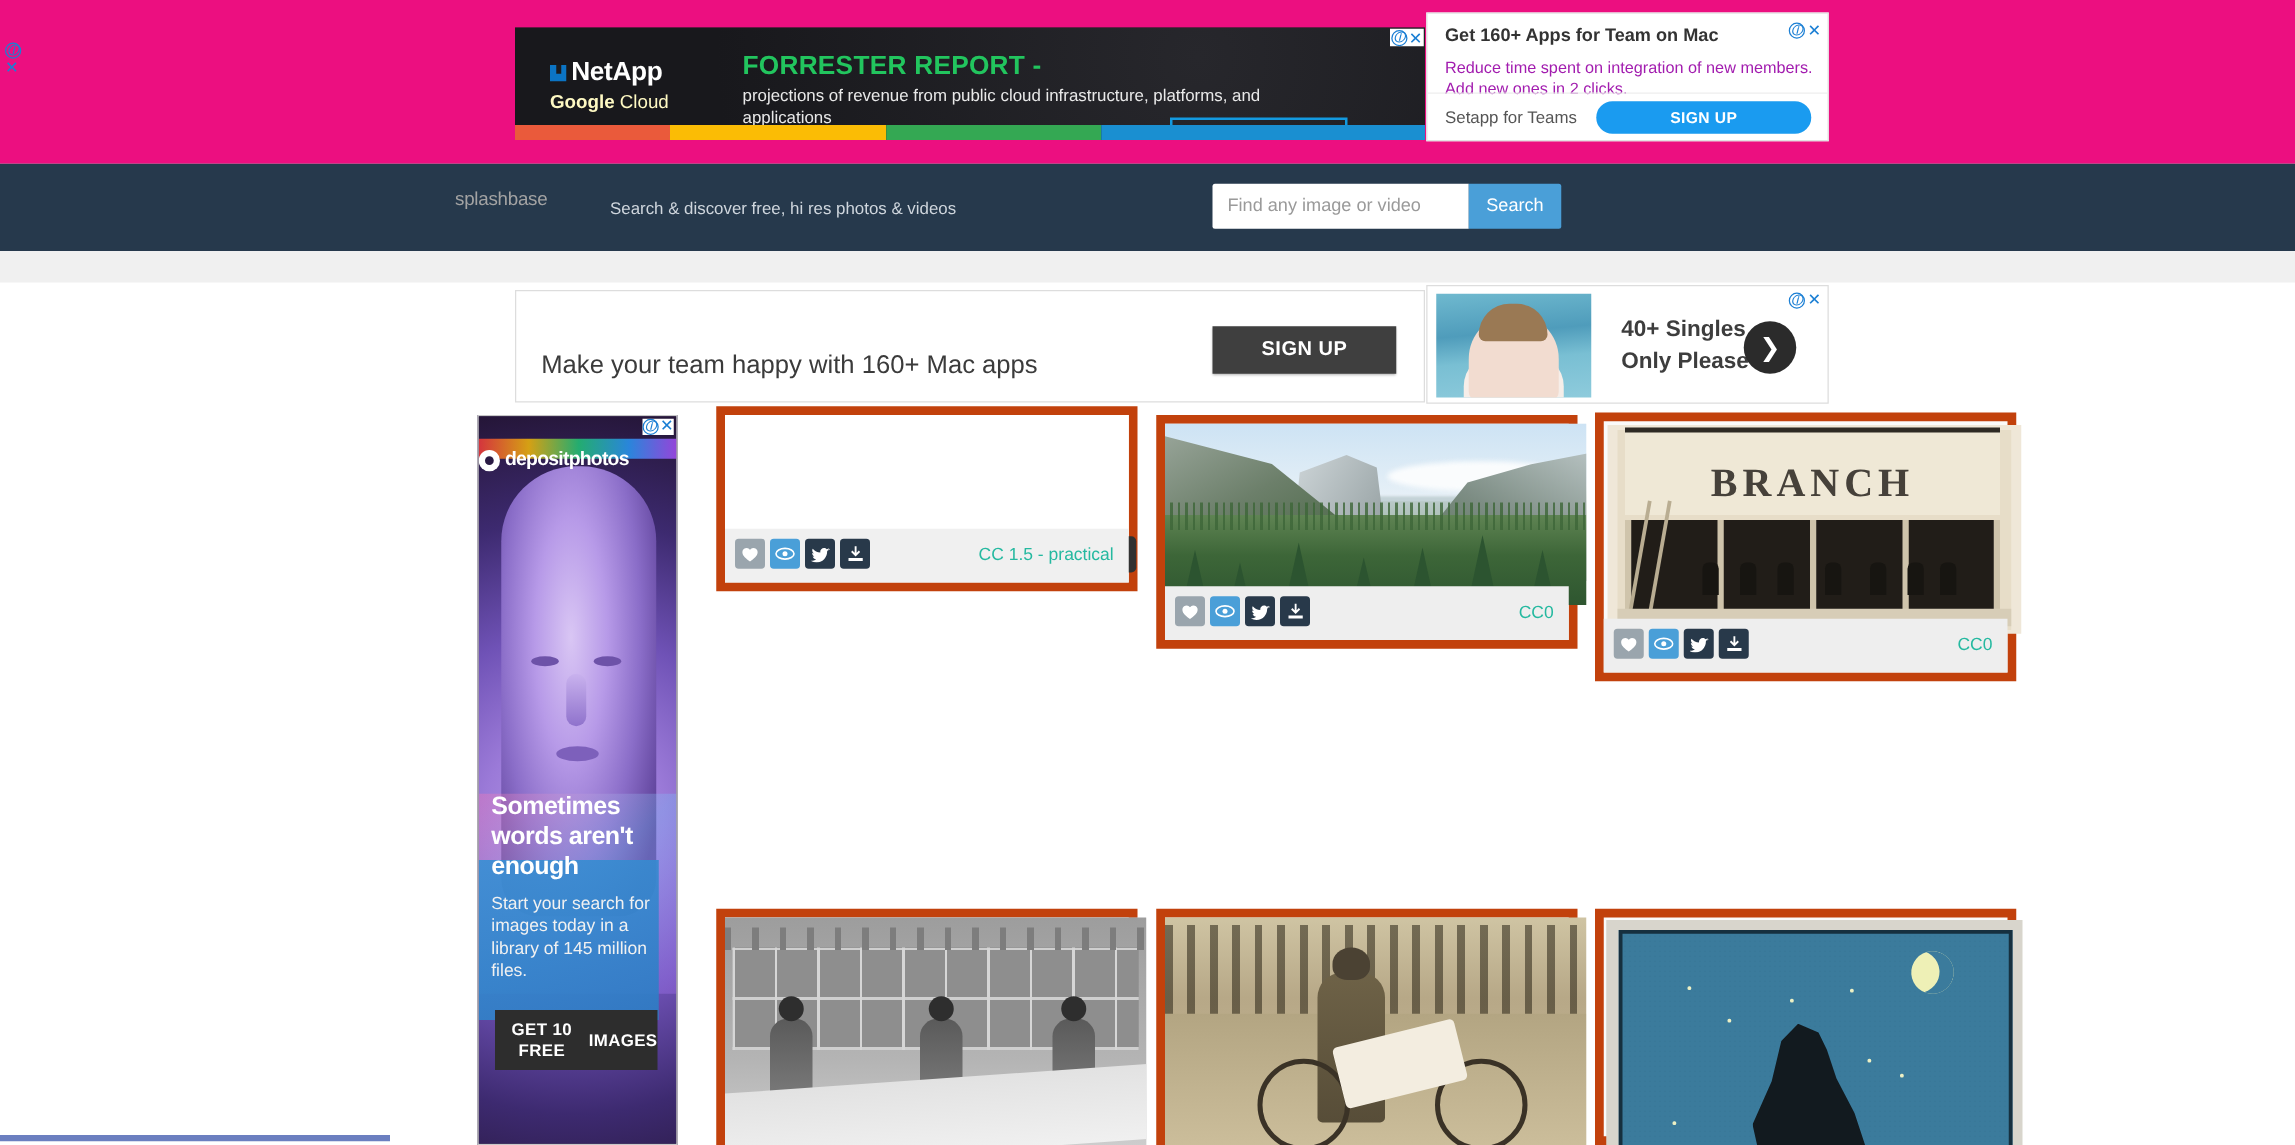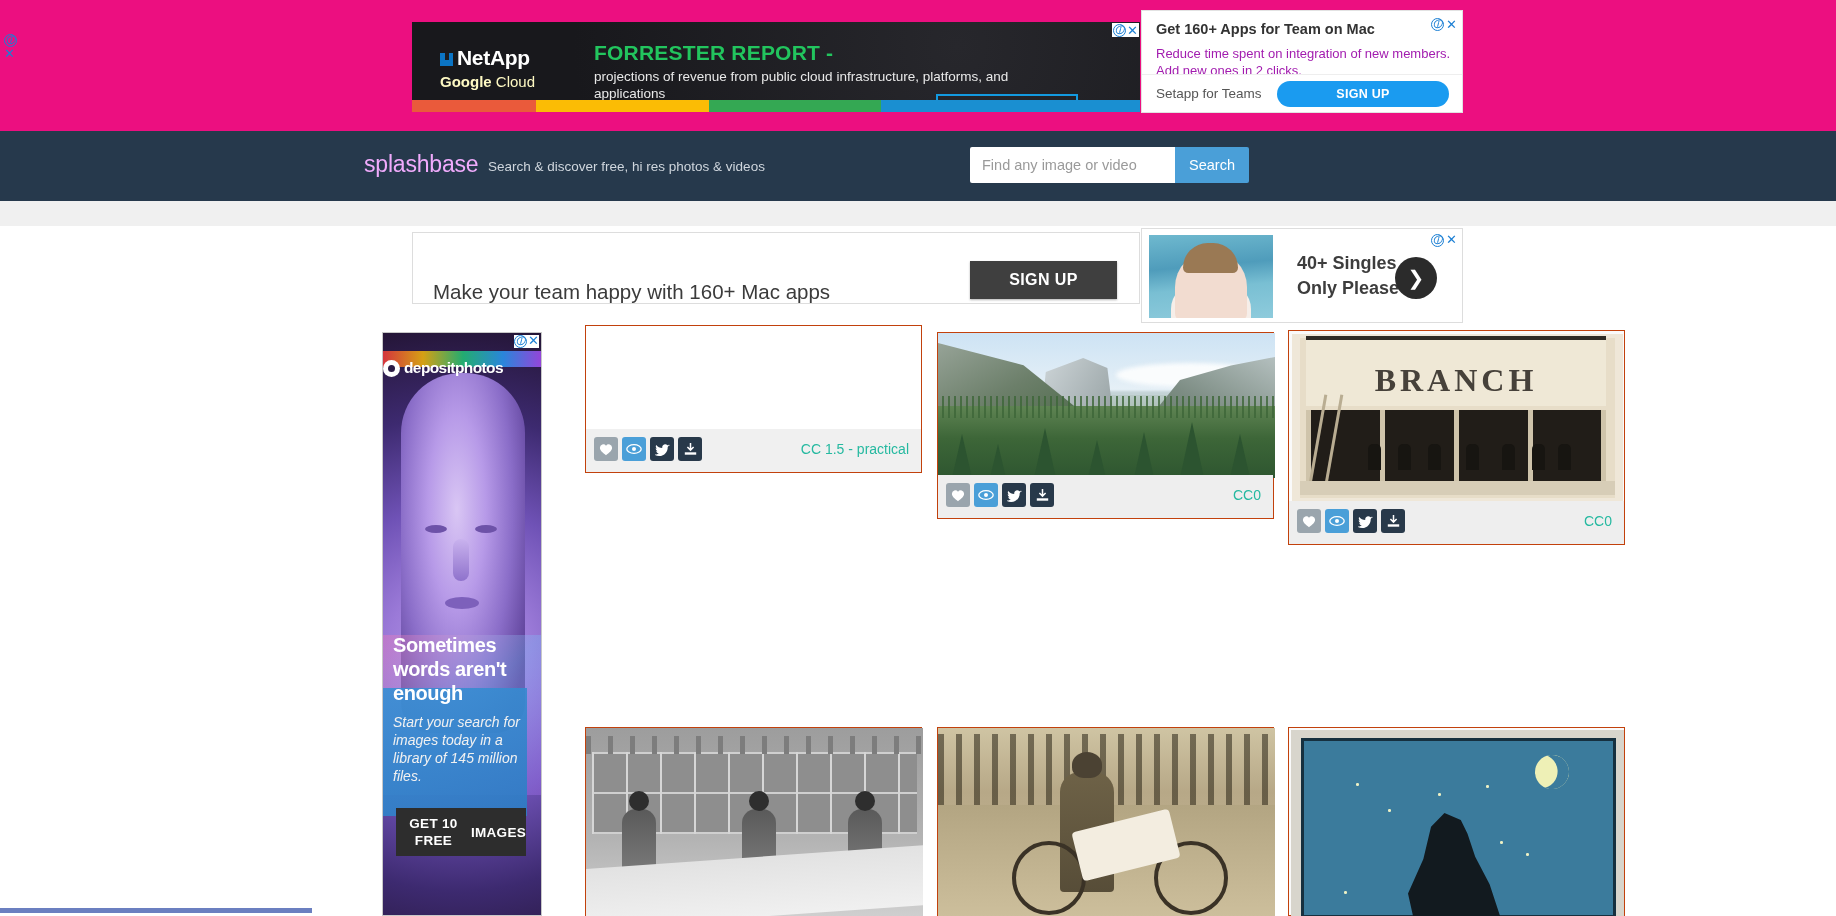--- a/index.html
+++ b/index.html
@@ -67,22 +67,22 @@
   #setapp-signup { position: absolute; left: 135px; top: 6px; width: 172px; height: 26px;
     background: #1a9bf0; border-radius: 13px; color: #fff; font-size: 12.5px; font-weight: bold;
     display: flex; align-items: center; justify-content: center; letter-spacing: 0.3px; cursor: pointer; }
   #setapp-adchoice { position: absolute; right: 5px; top: 7px; display: flex; gap: 2px; align-items: center; cursor: pointer; }
 
   
   #navbar {
     position: absolute; left: 0; top: 131px; width: 1836px; height: 70px;
     background: #26394c;
   }
-  #brand { position: absolute; left: 364px; top: 20px; color: #f0abfc;
-    font-size: 23px; letter-spacing: -0.2px; cursor: pointer; }
+  #brand { position: absolute; left: 364px; top: 20px; color: #a3a3a3;
+    font-size: 15px; letter-spacing: -0.2px; cursor: pointer; }
   #tagline { position: absolute; left: 488px; top: 28px; color: #cfd6dd; font-size: 13.5px; }
   #search-input {
     position: absolute; left: 970px; top: 147px; width: 205px; height: 36px;
     border: none; background: #fff; font-size: 14.5px; color: #333;
     padding: 0 12px; border-radius: 2px 0 0 2px; outline: none;
     font-family: "Liberation Sans", sans-serif;
   }
   #search-input::placeholder { color: #9a9a9a; }
   #search-button {
     position: absolute; left: 1175px; top: 147px; width: 74px; height: 36px;
@@ -102,21 +102,21 @@
   .tw-box:after { content: ""; position: absolute; left: 2.5px; top: 3px; width: 8px; height: 7px;
     background: #26394c;
     clip-path: polygon(0% 22%, 38% 20%, 55% 0%, 100% 8%, 80% 45%, 62% 95%, 18% 100%, 45% 70%, 5% 55%); }
 
   
   #content { position: absolute; left: 0; top: 201px; width: 1836px; height: 715px; background: #fff; }
   #top-grey { position: absolute; left: 0; top: 0; width: 1836px; height: 25px; background: #f0f0f0; }
 
   
   #setapp-banner {
-    position: absolute; left: 412px; top: 232px; width: 728px; height: 72px;
+    position: absolute; left: 412px; top: 232px; width: 728px; height: 90px;
     background: #fff; border: 1px solid #dddddd;
   }
   #setapp-banner-text {
     position: absolute; left: 20px; top: 44px; width: 560px;
     font-size: 20.5px; color: #3b3b3b; line-height: 30px;
   }
   #setapp-banner-btn {
     position: absolute; left: 557px; top: 28px; width: 147px; height: 38px;
     background: #3f3f3f; color: #fff; font-size: 16px; font-weight: bold; letter-spacing: 0.4px;
     display: flex; align-items: center; justify-content: center; cursor: pointer;
@@ -172,30 +172,30 @@
   #deposit-logo { position: absolute; left: 0; top: 26px; display: flex; align-items: center; gap: 4px; }
   #deposit-logo .cam { width: 17px; height: 17px; border-radius: 50%; background: #fff; position: relative; }
   #deposit-logo .cam:after { content:""; position:absolute; left:5px; top:5px; width:7px; height:7px;
     border-radius:50%; background:#2a1a44; }
   #deposit-logo .txt { color: #fff; font-size: 15.5px; font-weight: bold; letter-spacing: -0.6px; }
   #deposit-blue { position: absolute; left: 0; top: 355px; width: 144px; height: 128px;
     background: linear-gradient(160deg, #3a8fd4, #2e7cc4); opacity: .92; }
   #deposit-head { position: absolute; left: 10px; top: 300px; width: 140px;
     color: #fff; font-size: 20px; font-weight: bold; line-height: 24px; letter-spacing: -0.4px; }
   #deposit-sub { position: absolute; left: 10px; top: 380px; width: 140px;
-    color: #f1f1f1; font-size: 14px; line-height: 18px; font-style: italic; }
+    color: #f1f1f1; font-size: 14px; line-height: 18px; }
   #deposit-cta { position: absolute; left: 13px; top: 475px; width: 130px; height: 48px;
     background: #2d2d2d; color: #fff; font-size: 13.5px; font-weight: bold; letter-spacing: 0.3px;
     display: flex; align-items: center; justify-content: center; text-align: center;
     line-height: 17px; cursor: pointer; }
   #deposit-adc { position: absolute; right: 2px; top: 2px; display: flex; gap: 1px;
     background: #fff; cursor: pointer; z-index: 5; }
 
   
-  .card { position: absolute; background: #fafafa; border: 1px solid #c2410c; margin-left: 12px; }
+  .card { position: absolute; background: #fafafa; border: 7px solid #c2410c; }
   .card-img { position: absolute; left: 0; top: 0; overflow: hidden; }
   .card-foot { position: absolute; left: 0; bottom: 0; width: 100%; height: 43px; background: #eeeeee; }
   .btn-row { position: absolute; left: 8px; top: 8px; display: flex; gap: 4px; }
   .act { width: 24px; height: 24px; border-radius: 3px; display: flex; align-items: center;
     justify-content: center; cursor: pointer; }
   .act-fav { background: #9aa5ad; }
   .act-view { background: #4a9fd8; }
   .act-tw { background: #28394a; }
   .act-dl { background: #28394a; }
   .act svg { display: block; }

